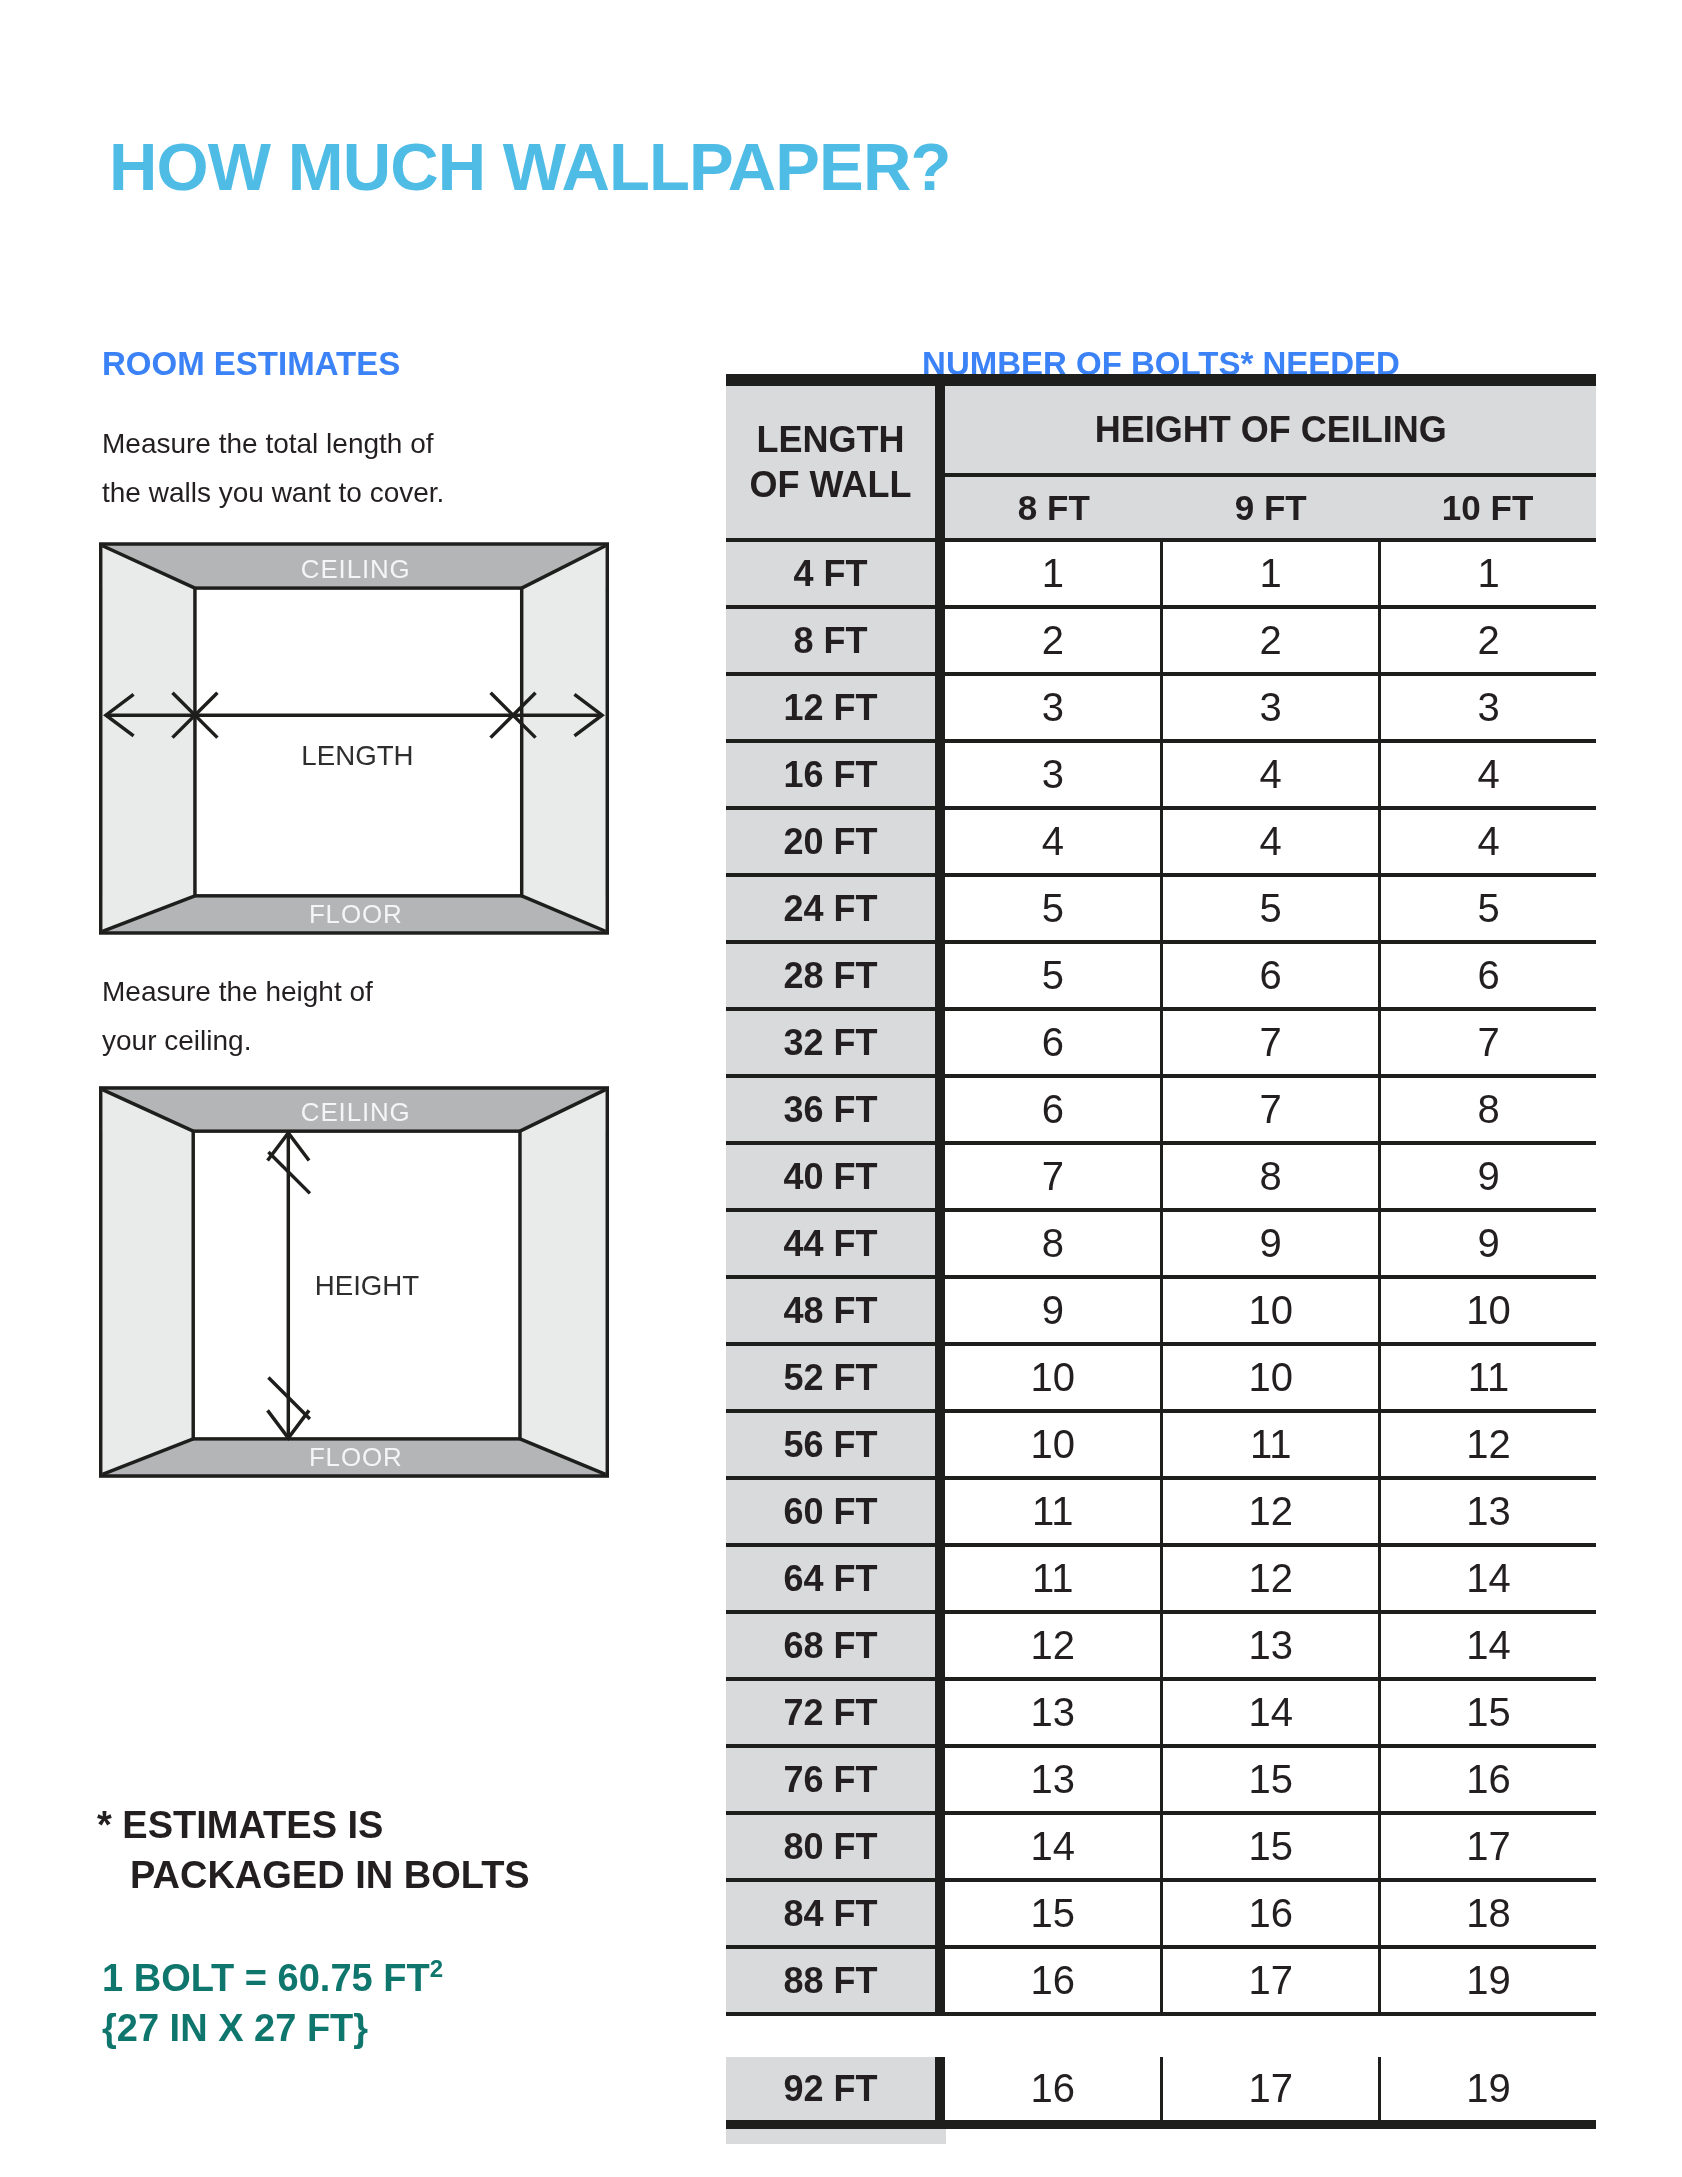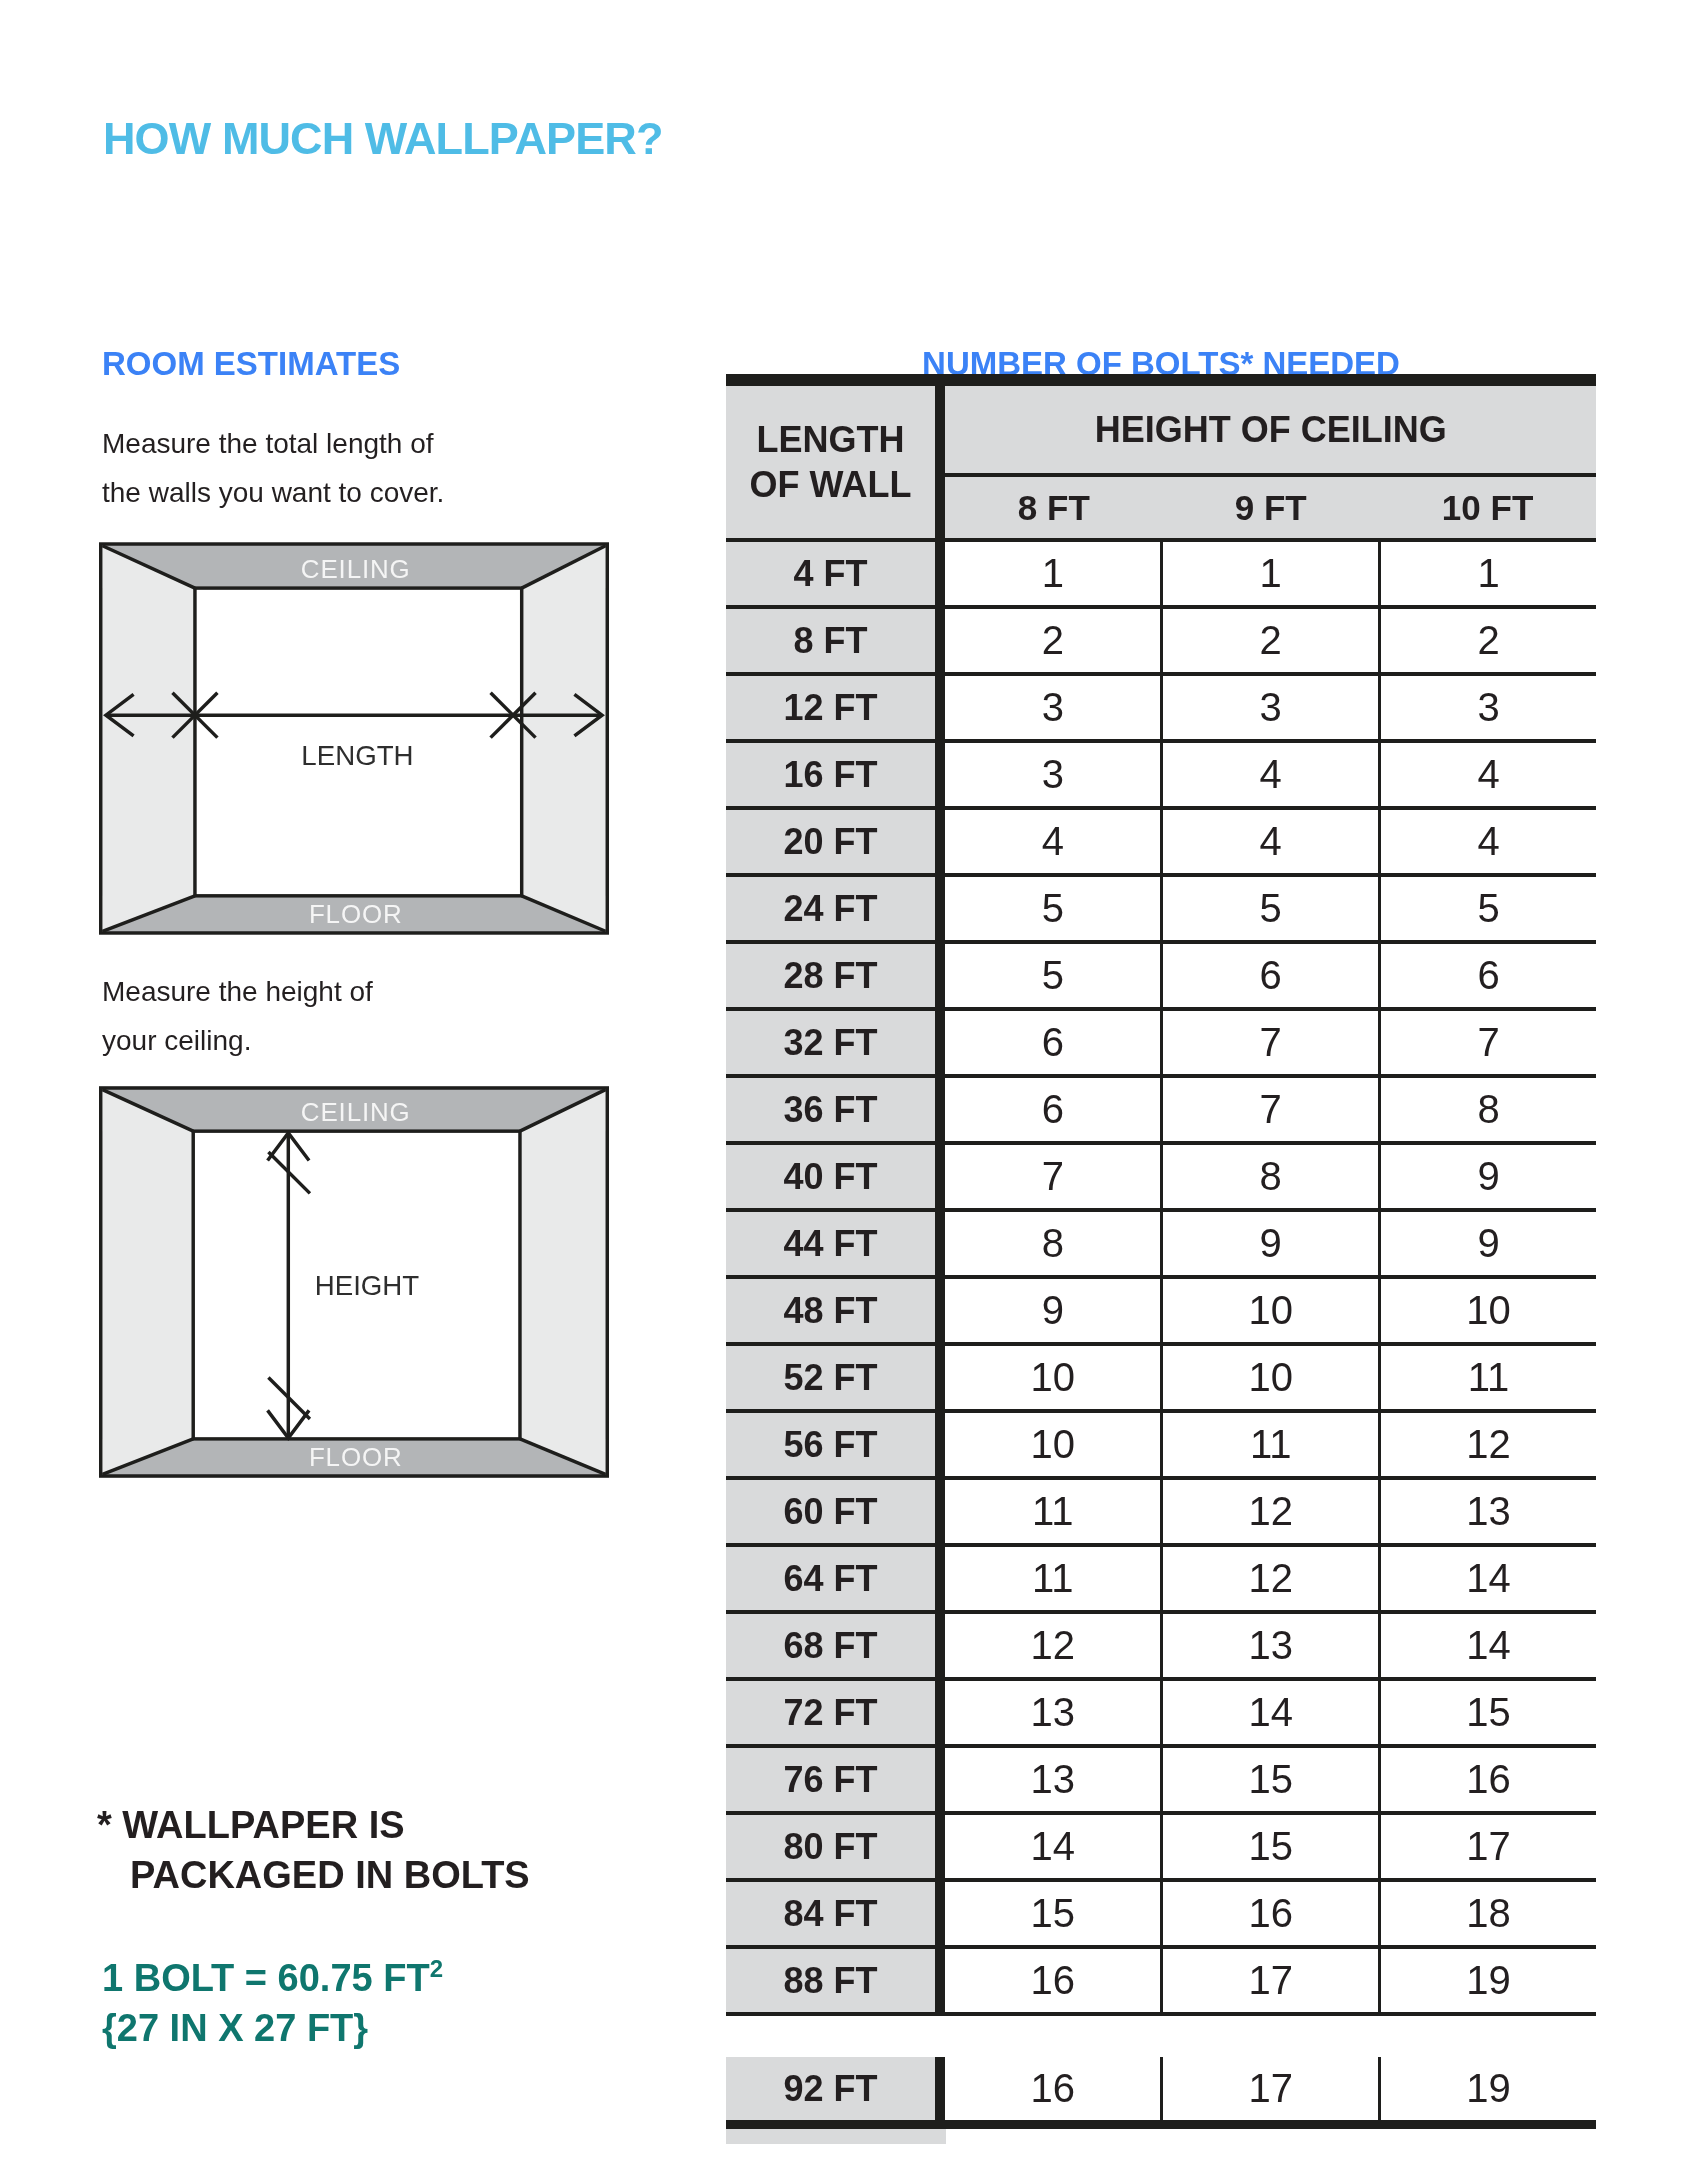--- a/index.html
+++ b/index.html
@@ -2,21 +2,21 @@
 <html style="font-size:14px"><head>
 <meta charset="utf-8">
 <style>
   html,body{margin:0;padding:0;background:#ffffff;}
   .page{
     position:relative; width:1683px; height:2177px; background:#ffffff;
     font-family:"Liberation Sans", sans-serif; color:#231F20; overflow:hidden;
   }
   .abs{position:absolute;}
   .title{
-    left:103px; top:83px; font-size:45px; font-weight:bold; color:#4FBCE6;
+    left:109px; top:83px; font-size:67px; font-weight:bold; color:#4FBCE6;
     letter-spacing:-0.9px; white-space:nowrap;
   }
   .sec-heading{
     font-size:33px; font-weight:bold; color:#3b82f6; letter-spacing:0;
     white-space:nowrap;
   }
   .left-heading{left:102px; top:318px;}
   .table-heading{left:726px; top:318px; width:870px; text-align:center;}
   .para{
     left:102px; font-size:28px; line-height:49px; color:#231F20;
@@ -138,21 +138,21 @@
       <line x1="196" y1="76" x2="244" y2="124"></line>
       <line x1="196" y1="337" x2="244" y2="385"></line>
     </g>
     <text x="297" y="40" text-anchor="middle" font-size="30" letter-spacing="1" fill="#F5F5F5">CEILING</text>
     <text x="297" y="439" text-anchor="middle" font-size="30" letter-spacing="1" fill="#F5F5F5">FLOOR</text>
     <text x="310" y="241" text-anchor="middle" font-size="32" fill="#2E2E2E">HEIGHT</text>
   </svg>
 
 
   <div class="abs footnote">
-    <div>* WALLPAPER IS</div>
+    <div>* ESTIMATES IS</div>
     <div class="indent">PACKAGED IN BOLTS</div>
   </div>
 
   <div class="abs bolt-eq">
     <div><span>1 BOLT = 60.75 FT</span><sup>2</sup></div>
     <div>{27 IN X 27 FT}</div>
   </div>
 
   <h2 class="abs sec-heading table-heading">NUMBER OF BOLTS* NEEDED</h2>
 

